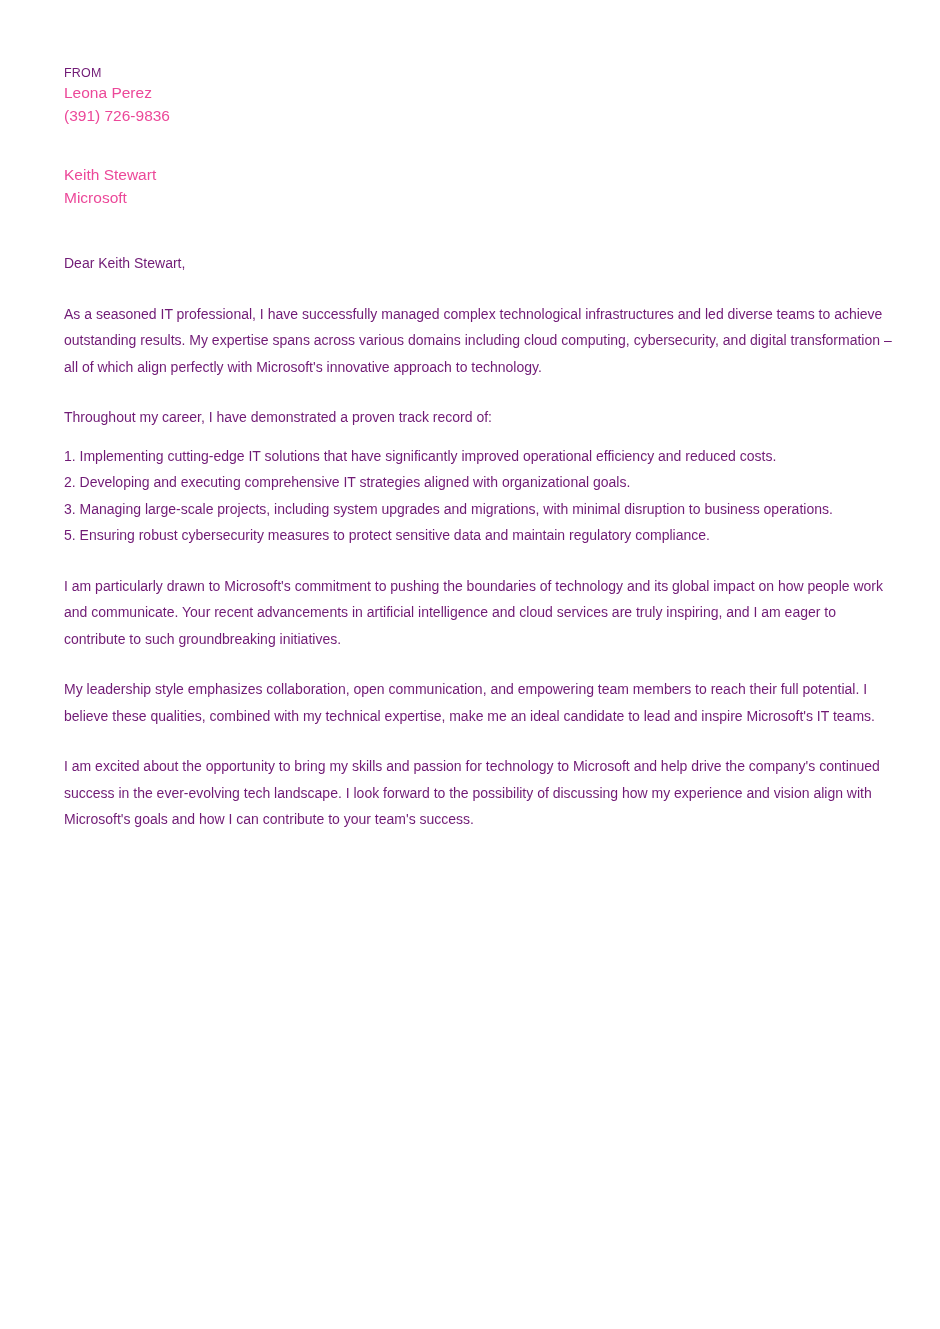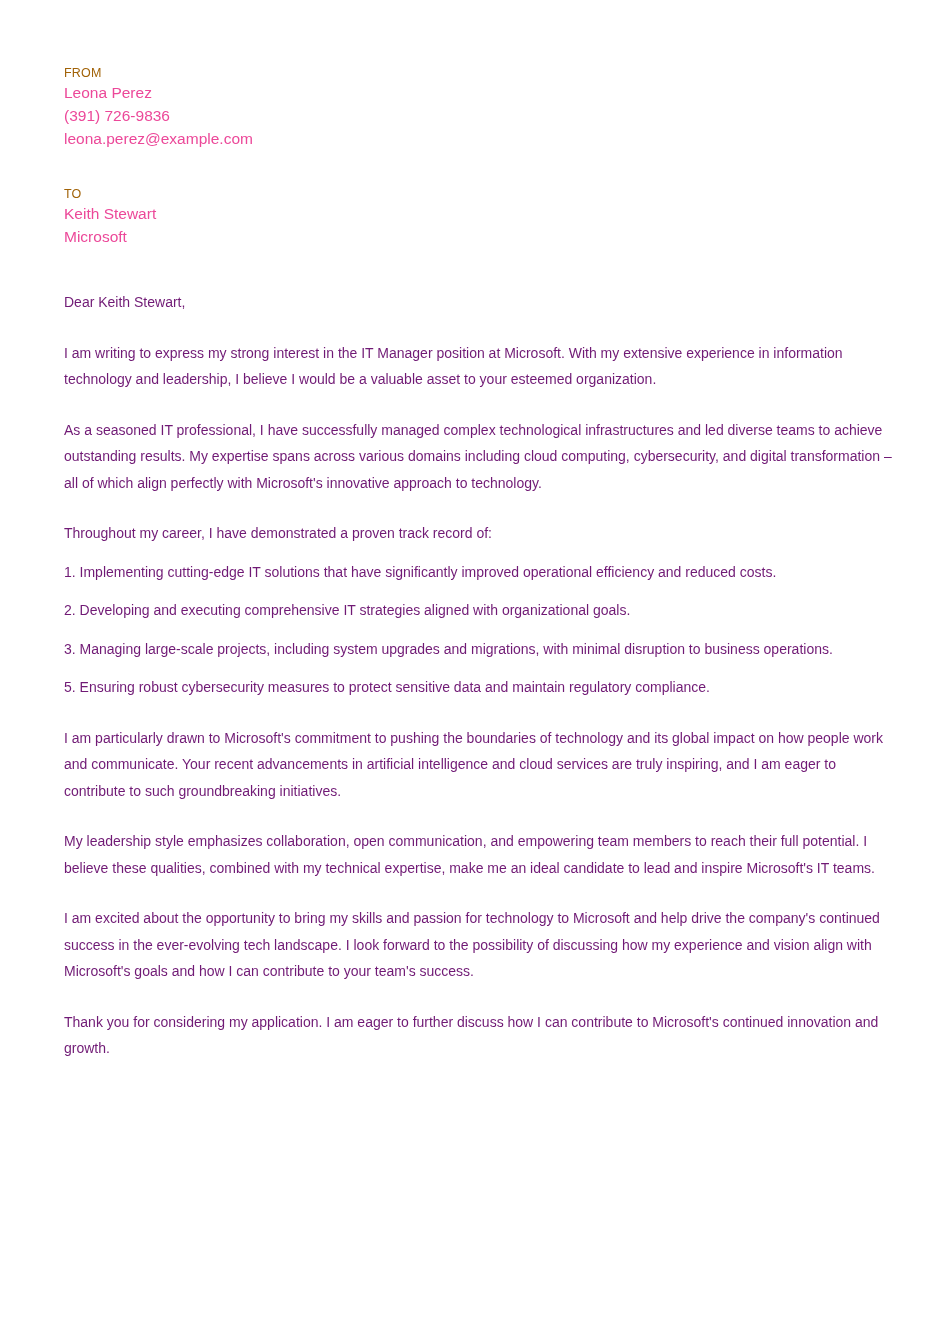--- a/index.html
+++ b/index.html
@@ -13,21 +13,21 @@
       overflow: hidden;
       font-family: "Liberation Sans", "DejaVu Sans", sans-serif;
     }
     .page {
       position: relative;
       padding: 65px 0 0 64px;
       width: 830px;
     }
     .label {
       font-size: 12.5px;
-      color: #a16207;
+      color: #701a75;
       letter-spacing: 0.2px;
       line-height: 16px;
       margin: 0;
     }
     .contact-line {
       font-size: 15.5px;
       color: #ec4899;
       line-height: 23px;
       margin: 0;
     }
@@ -35,55 +35,51 @@
     .block-to { margin-top: 36px; }
     .body-text {
       color: #701a75;
       font-size: 14px;
       line-height: 26.5px;
       margin: 0;
     }
     .salutation { margin-top: 41px; }
     .para { margin-top: 24px; }
     .list-first { margin-top: 24px; }
-    .list-item { margin-top: 12px; }
+    .list-item { }
     .list-item:first-child { margin-top: 12px; }
     ol.reset { list-style: none; padding: 0; margin: 0; }
   </style>
 </head>
 <body>
 
 <div class="page">
 
   <section class="block-from">
     <p class="label">FROM</p>
     <p class="contact-line">Leona Perez</p>
     <p class="contact-line">(391) 726-9836</p>
-    <p class="contact-line">leona.perez@example.com</p>
   </section>
 
   <section class="block-to">
-    <p class="label">TO</p>
     <p class="contact-line">Keith Stewart</p>
     <p class="contact-line">Microsoft</p>
   </section>
 
   <section>
     <p class="body-text salutation">Dear Keith Stewart,</p>
 
-    <p class="body-text para">I am writing to express my strong interest in the IT Manager position at Microsoft. With my extensive experience in information technology and leadership, I believe I would be a valuable asset to your esteemed organization.</p>
     <p class="body-text para">As a seasoned IT professional, I have successfully managed complex technological infrastructures and led diverse teams to achieve outstanding results. My expertise spans across various domains including cloud computing, cybersecurity, and digital transformation – all of which align perfectly with Microsoft's innovative approach to technology.</p>
     <p class="body-text para">Throughout my career, I have demonstrated a proven track record of:</p>
 
     <ol class="reset list-first">
       <li class="body-text list-item">1. Implementing cutting-edge IT solutions that have significantly improved operational efficiency and reduced costs.</li>
       <li class="body-text list-item">2. Developing and executing comprehensive IT strategies aligned with organizational goals.</li>
       <li class="body-text list-item">3. Managing large-scale projects, including system upgrades and migrations, with minimal disruption to business operations.</li>
       <li class="body-text list-item">5. Ensuring robust cybersecurity measures to protect sensitive data and maintain regulatory compliance.</li>
     </ol>
 
     <p class="body-text para">I am particularly drawn to Microsoft's commitment to pushing the boundaries of technology and its global impact on how people work and communicate. Your recent advancements in artificial intelligence and cloud services are truly inspiring, and I am eager to contribute to such groundbreaking initiatives.</p>
     <p class="body-text para">My leadership style emphasizes collaboration, open communication, and empowering team members to reach their full potential. I believe these qualities, combined with my technical expertise, make me an ideal candidate to lead and inspire Microsoft's IT teams.</p>
     <p class="body-text para">I am excited about the opportunity to bring my skills and passion for technology to Microsoft and help drive the company's continued success in the ever-evolving tech landscape. I look forward to the possibility of discussing how my experience and vision align with Microsoft's goals and how I can contribute to your team's success.</p>
-    <p class="body-text para">Thank you for considering my application. I am eager to further discuss how I can contribute to Microsoft's continued innovation and growth.</p>
   </section>
 
 </div>
 
 </body></html>

